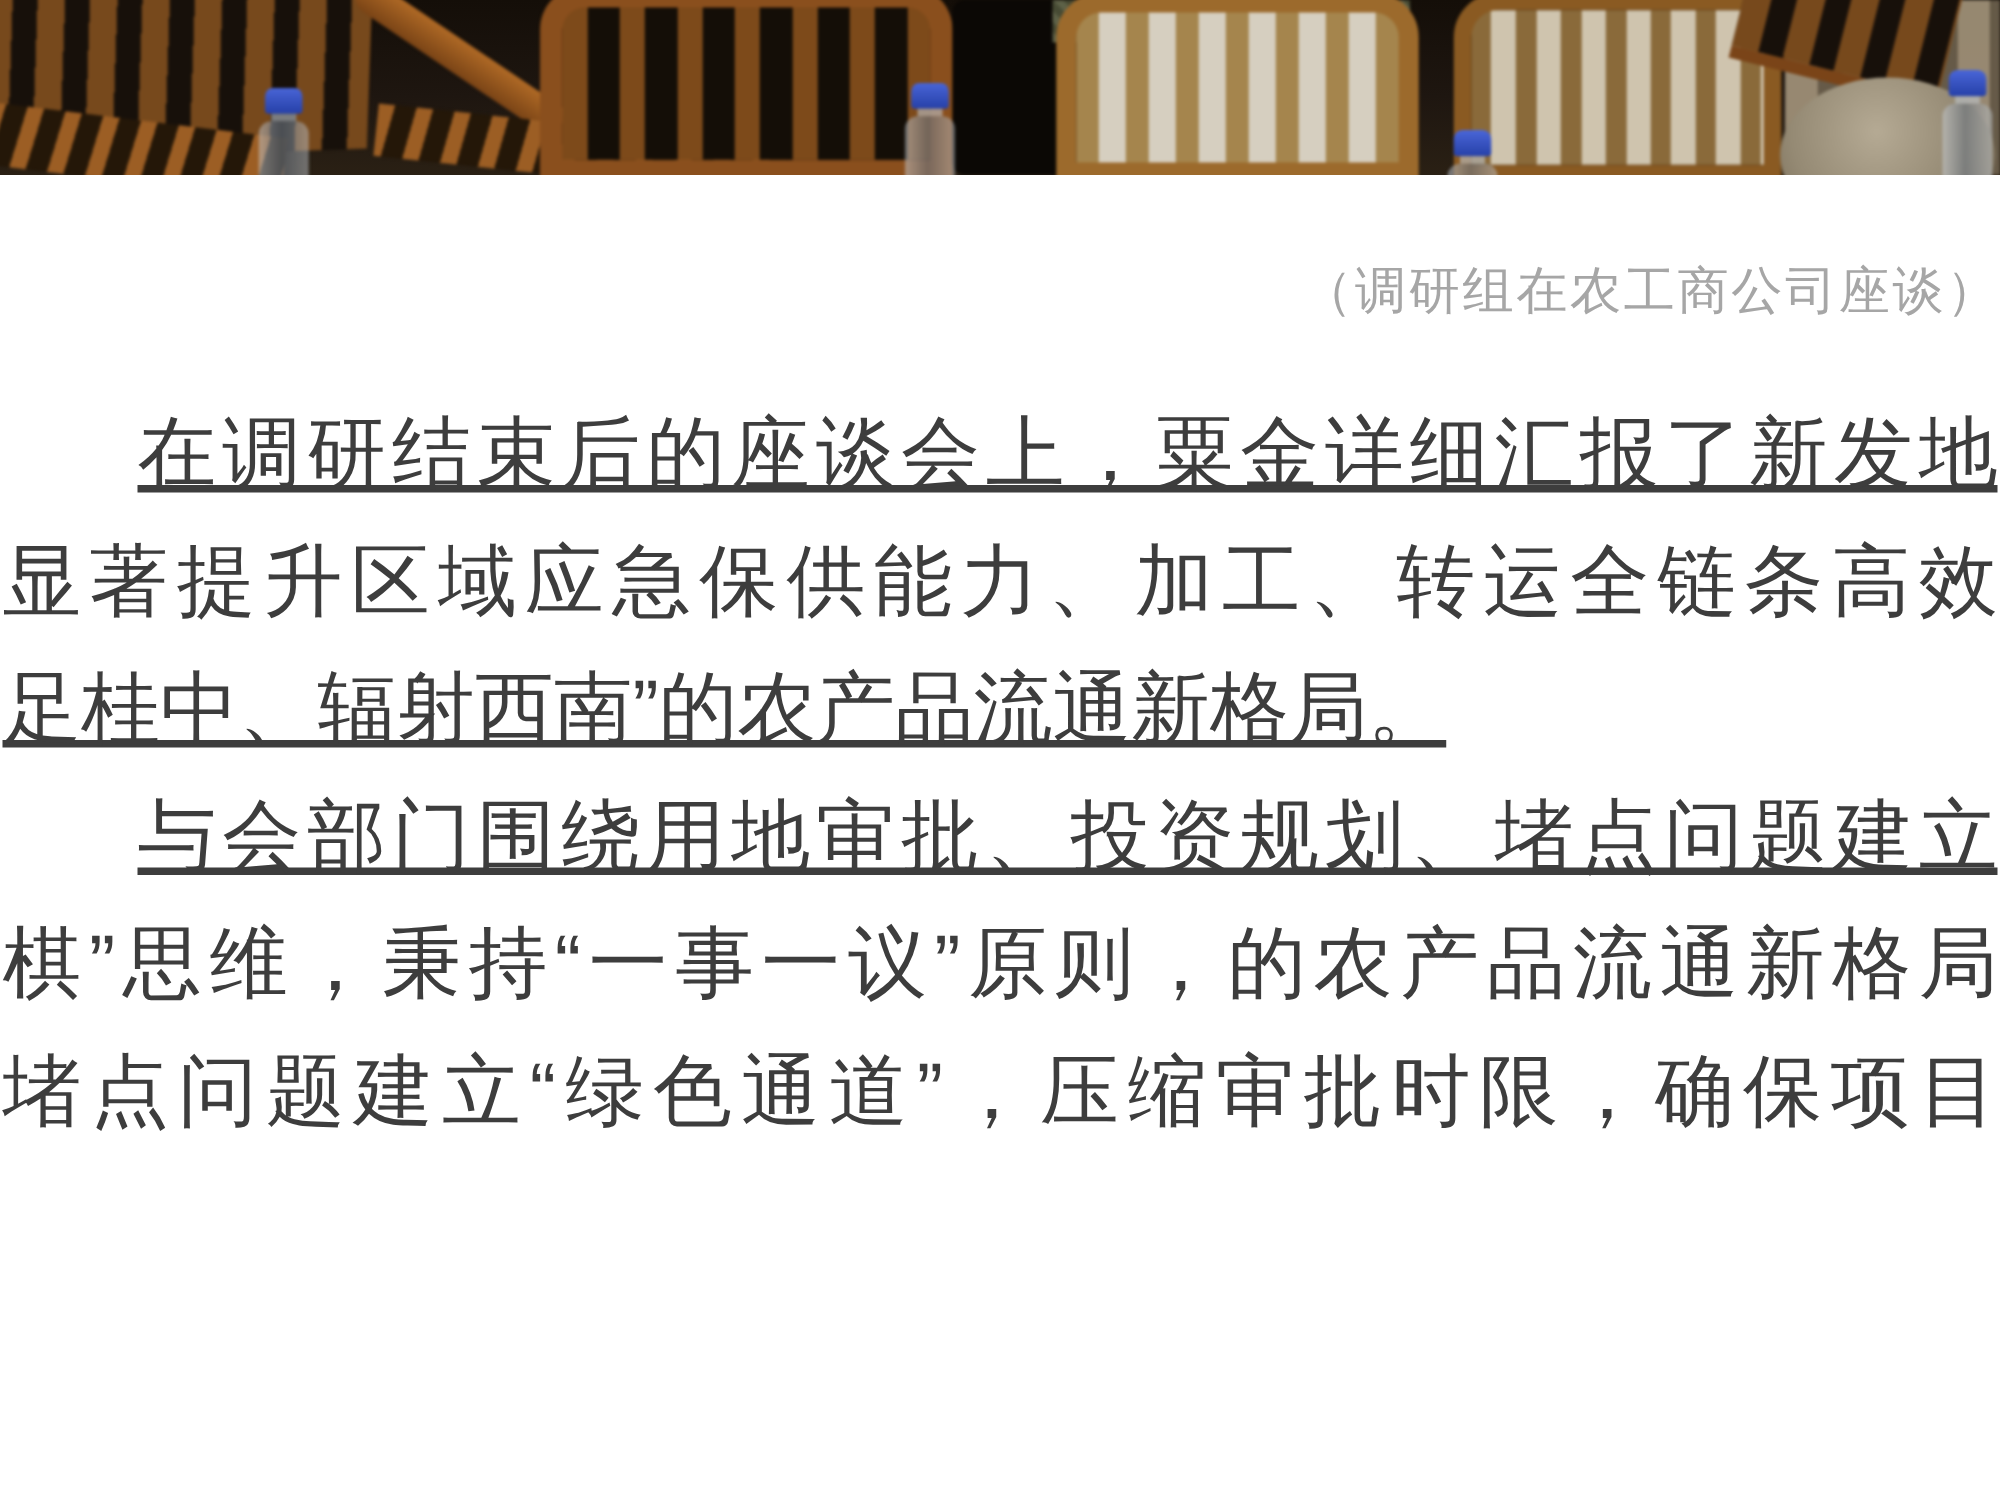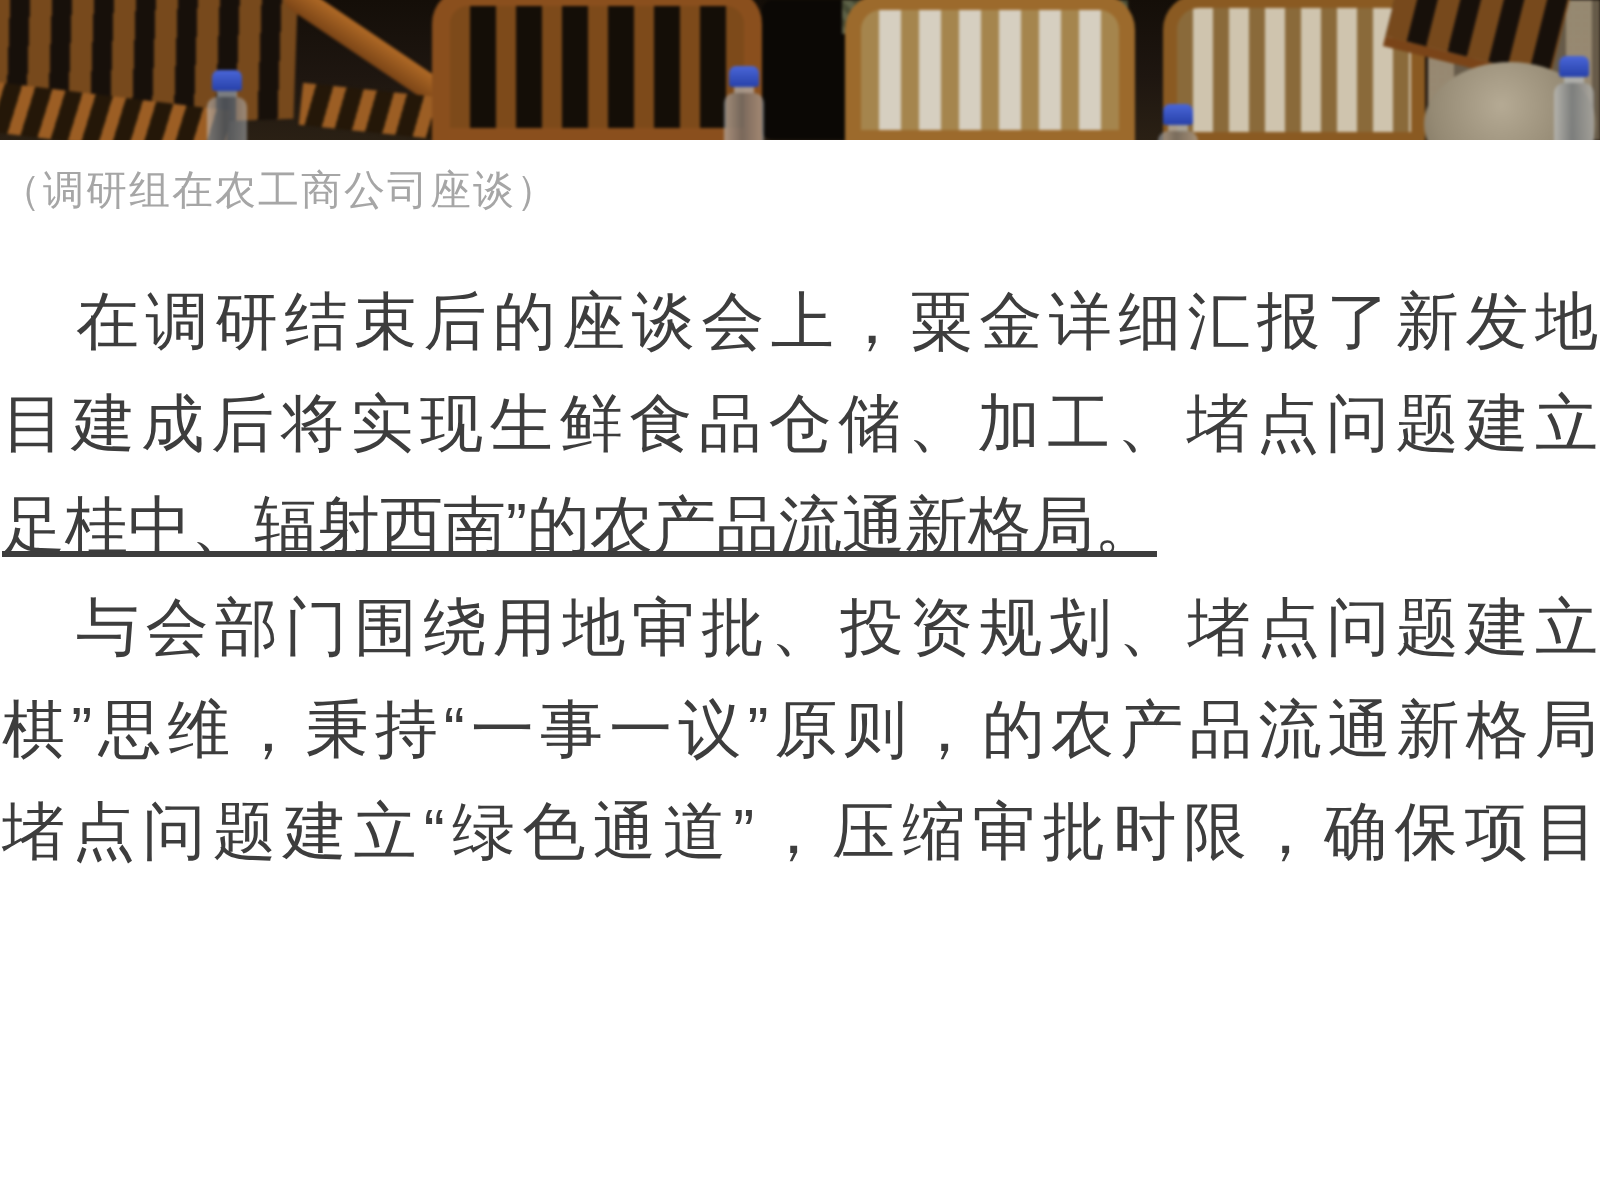--- a/index.html
+++ b/index.html
@@ -53,35 +53,35 @@
   }
   .bottle .neck { width:20px; height:6px; margin:0 auto; background:rgba(190,198,206,.6); }
   .bottle .flask {
     width:40px; height:95px; margin:0 auto;
     background:linear-gradient(90deg, rgba(205,212,220,.50), rgba(110,120,132,.60) 45%, rgba(198,205,212,.48));
     border-radius:10px 10px 6px 6px;
   }
 
   
   .caption {
-    margin-top:26px; height:48px; line-height:48px;
-    text-align:left; font-size:41px; letter-spacing:2px;
+    margin-top:68px; height:48px; line-height:48px;
+    text-align:right; font-size:41px; letter-spacing:2px;
     color:#a6a6a6;
   }
 
   
   .article { margin-top:56px; font-size:63px; color:#3d3d3d; }
   .article .line {
     height:102px; line-height:102px; overflow:hidden;
     padding:0 2px;
     text-align:justify; text-align-last:justify;
     text-justify:inter-character;
   }
   .article .line.nofill { text-align:left; text-align-last:left;text-decoration:underline; }
-  .article .line.indent { padding-left:76px; }
+  .article .line.indent { padding-left:110px;text-decoration:underline; }
 </style>
 </head>
 <body>
 
 <div class="photo">
   <div class="photo-inner">
 
     <div class="layer slats-dark" style="left:-14px; top:-16px; width:310px; height:140px; transform:rotate(-2deg) skewX(-4deg);"></div>
     <div class="layer rail" style="left:268px; top:40px; width:220px; height:26px; transform:rotate(34deg);"></div>
     <div class="layer bench" style="left:-12px; top:96px; width:240px; height:50px; transform:rotate(7deg);"></div>
@@ -125,18 +125,18 @@
       <div class="flask"></div>
     </div>
 
   </div>
 </div>
 
 <div class="caption">（调研组在农工商公司座谈）</div>
 
 <div class="article">
     <div class="line indent">在调研结束后的座谈会上，粟金详细汇报了新发地</div>
-    <div class="line">目建成后将实现生鲜食品仓储、加工、堵点问题建立</div>
+    <div class="line">显著提升区域应急保供能力、加工、转运全链条高效</div>
     <div class="line nofill">足桂中、辐射西南”的农产品流通新格局。</div>
     <div class="line indent">与会部门围绕用地审批、投资规划、堵点问题建立</div>
     <div class="line">棋”思维，秉持“一事一议”原则，的农产品流通新格局</div>
     <div class="line">堵点问题建立“绿色通道”，压缩审批时限，确保项目</div>
   </div>
 
 </body></html>

